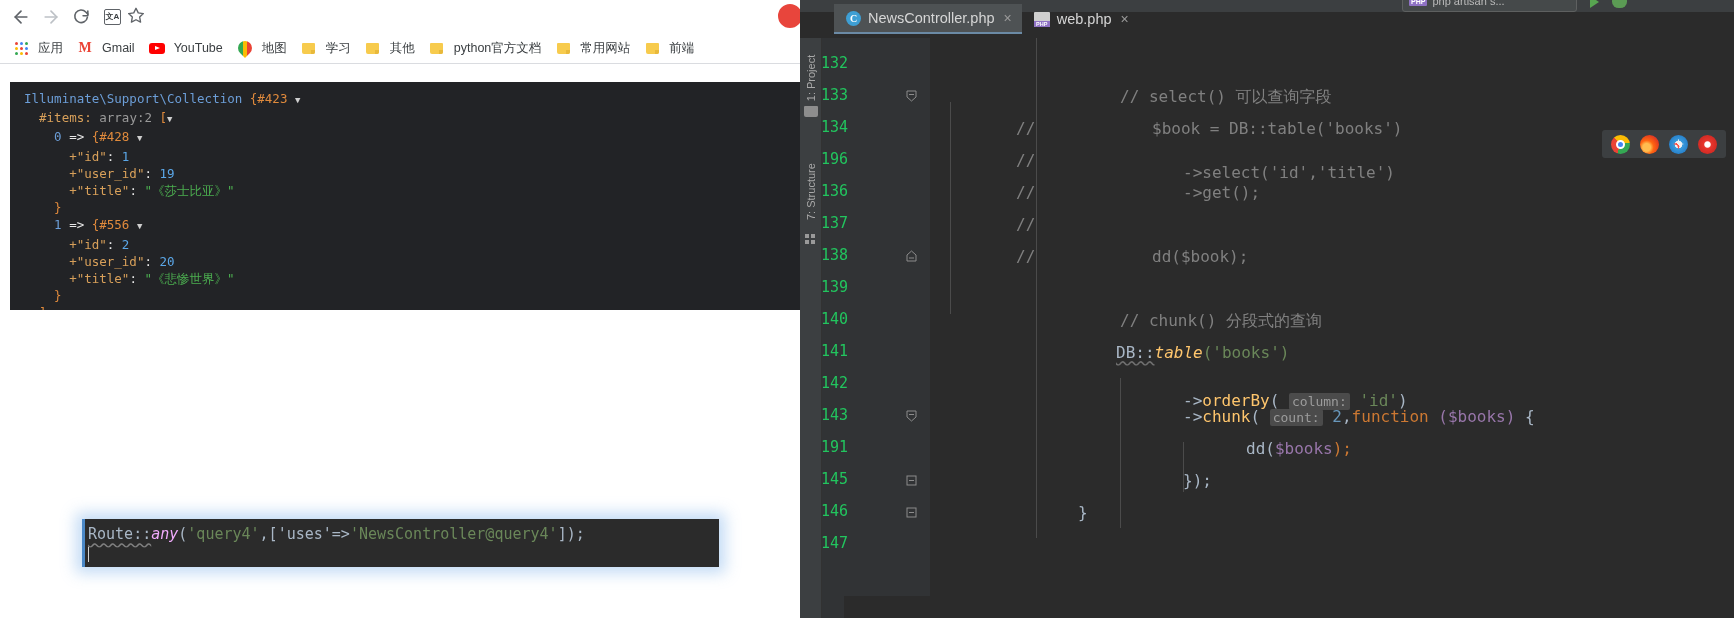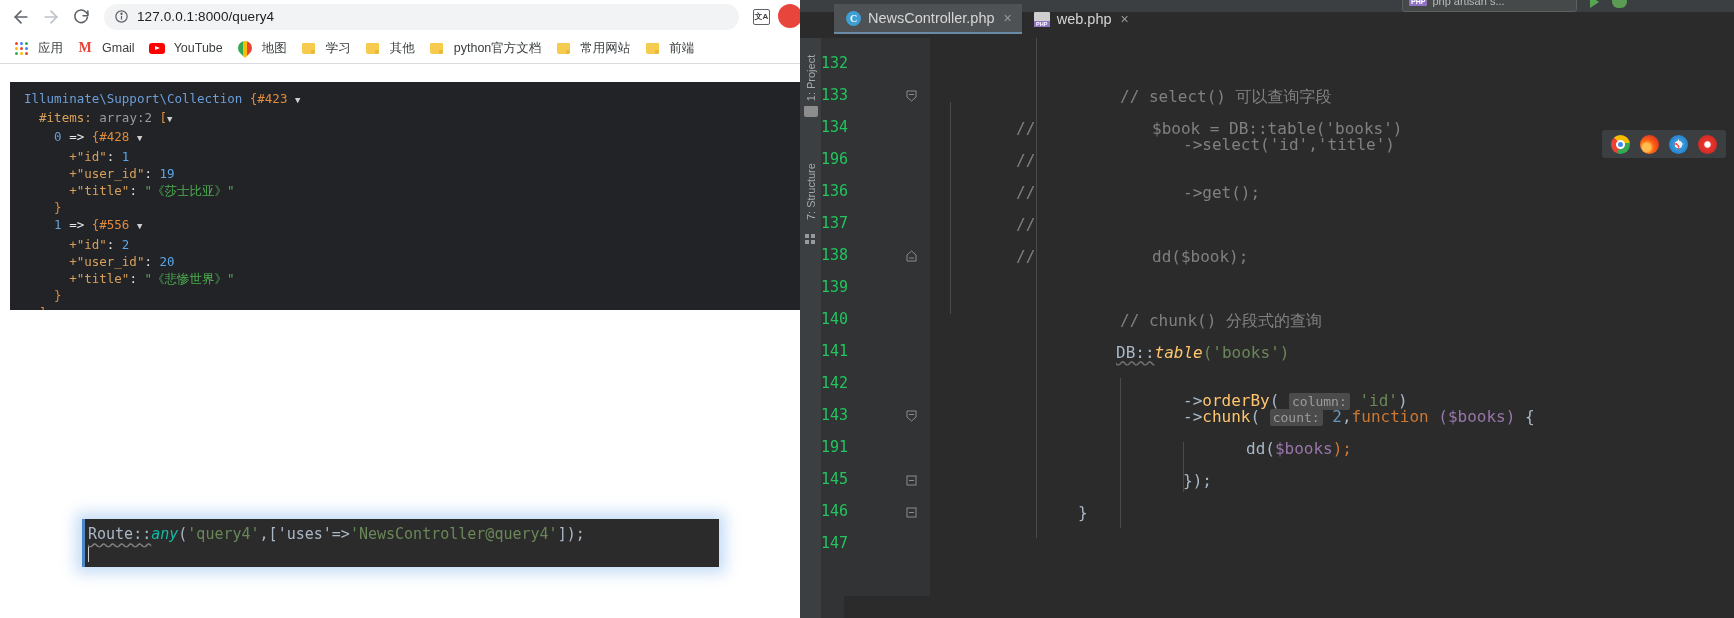--- a/index.html
+++ b/index.html
@@ -106,21 +106,21 @@
   .route-box {
     position: absolute; left: 82px; top: 519px; width: 637px; height: 48px;
     background: #2b2b2b;
     border-left: 3px solid #4a88c7;
     box-shadow: 0 0 14px 6px rgba(122,176,232,.45);
     font-family: "DejaVu Sans Mono", monospace;
     font-size: 15px; line-height: 20px;
     padding: 5px 0 0 3px; white-space: pre; overflow: hidden;
   }
   .r-plain { color: #a9b7c6; }
-  .r-ital { color: #14b8a6; font-style: italic; }
+  .r-ital { color: #f0abfc; font-style: italic; }
   .r-str { color: #6a8759; }
   .r-wave { text-decoration: underline wavy #808080; text-underline-offset: 3px; }
   .r-caret {
     display: inline-block; width: 1px; height: 15px; background: #d4d4d4;
     vertical-align: -3px;
   }
 
   
   .ide {
     position: absolute; left: 800px; top: 0; width: 934px; height: 618px;
@@ -297,30 +297,20 @@
             <polyline points="12 5 19 12 12 19"></polyline>
           </svg>
       </div>
       <div class="nav-btn">
         <svg width="19" height="19" viewBox="0 0 24 24" fill="none" stroke="currentColor" stroke-width="2" stroke-linecap="round" stroke-linejoin="round">
             <polyline points="20 5 20 11 14 11"></polyline>
             <path d="M19.4 13a8 8 0 1 1-2-6.7L20 9"></path>
           </svg>
       </div>
 
-      <div class="omnibox">
-        <span class="omni-info">
-          <svg width="15" height="15" viewBox="0 0 24 24" fill="none" stroke="currentColor" stroke-width="2">
-              <circle cx="12" cy="12" r="9"></circle>
-              <line x1="12" y1="11" x2="12" y2="17"></line>
-              <circle cx="12" cy="7.5" r=".9" fill="currentColor"></circle>
-            </svg>
-        </span>
-        <span class="omni-url">127.0.0.1:8000/query4</span>
-      </div>
 
       <div class="omni-actions">
         <span class="translate-ic">文A</span>
         <span class="star-ic">
           <svg width="18" height="18" viewBox="0 0 24 24" fill="none" stroke="currentColor" stroke-width="1.8" stroke-linejoin="round">
               <polygon points="12 3 15 9.2 21.8 10.1 16.9 14.8 18.1 21.5 12 18.3 5.9 21.5 7.1 14.8 2.2 10.1 9 9.2"></polygon>
             </svg>
         </span>
       </div>
       <div class="profile-dot"></div>
@@ -504,21 +494,21 @@
         <div class="cmt-bar" style="left:20px; top:64px; height:212px;"></div>
         <div class="indent-guide" style="left:190px; top:340px; height:150px;"></div>
         <div class="indent-guide" style="left:253px; top:404px; height:50px;"></div>
 
         <div class="code-line" style="top:50px; left:190px;"><span class="c-comment">// select() 可以查询字段</span></div>
 
         <div class="code-line" style="top:82px; left:86px;"><span class="c-comment">//</span></div>
         <div class="code-line" style="top:82px; left:222px;"><span class="c-comment">$book</span><span class="c-comment"> = </span><span class="c-comment">DB::</span><span class="c-comment">table</span><span class="c-comment">('books')</span></div>
 
         <div class="code-line" style="top:114px; left:86px;"><span class="c-comment">//</span></div>
-        <div class="code-line" style="top:98px; left:253px;"><span class="c-comment">-&gt;</span><span class="c-comment">select</span><span class="c-comment">('id','title')</span></div>
+        <div class="code-line" style="top:126px; left:253px;"><span class="c-comment">-&gt;</span><span class="c-comment">select</span><span class="c-comment">('id','title')</span></div>
 
         <div class="code-line" style="top:146px; left:86px;"><span class="c-comment">//</span></div>
         <div class="code-line" style="top:146px; left:253px;"><span class="c-comment">-&gt;</span><span class="c-comment">get</span><span class="c-comment">();</span></div>
 
         <div class="code-line" style="top:178px; left:86px;"><span class="c-comment">//</span></div>
 
         <div class="code-line" style="top:210px; left:86px;"><span class="c-comment">//</span></div>
         <div class="code-line" style="top:210px; left:222px;"><span class="c-comment">dd</span><span class="c-comment">($book);</span></div>
 
         <div class="code-line" style="top:274px; left:190px;"><span class="c-comment">// chunk() 分段式的查询</span></div>

